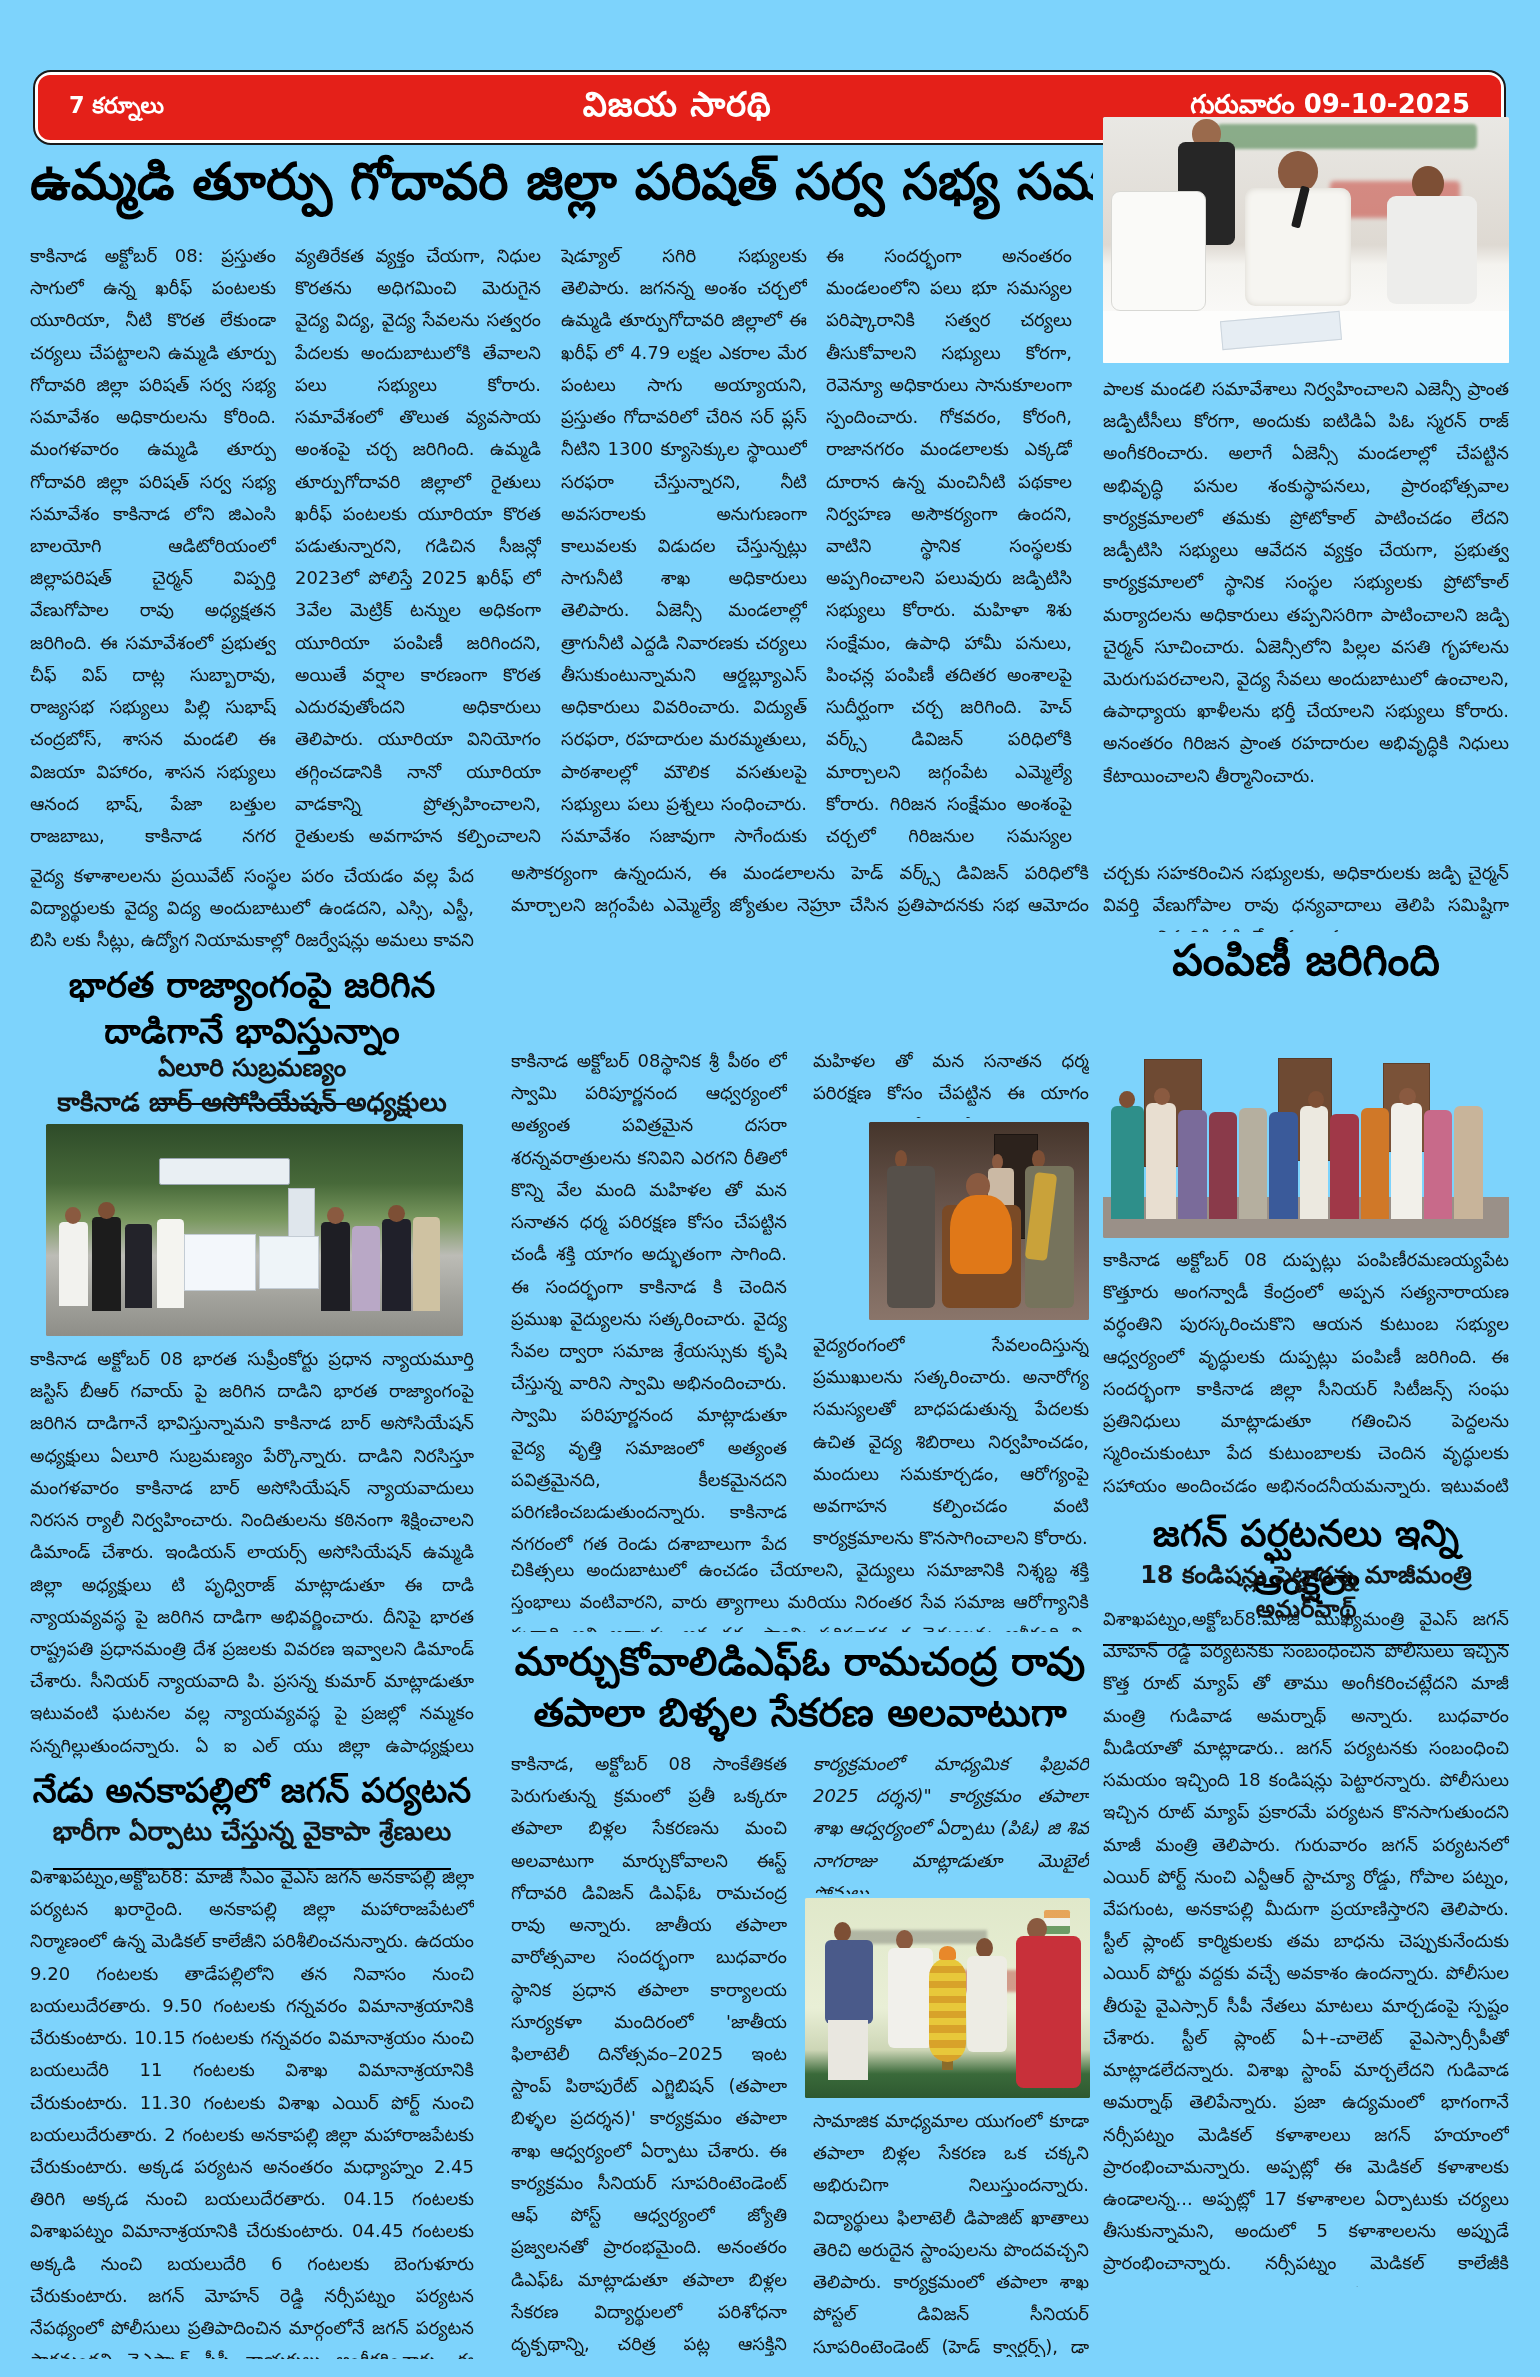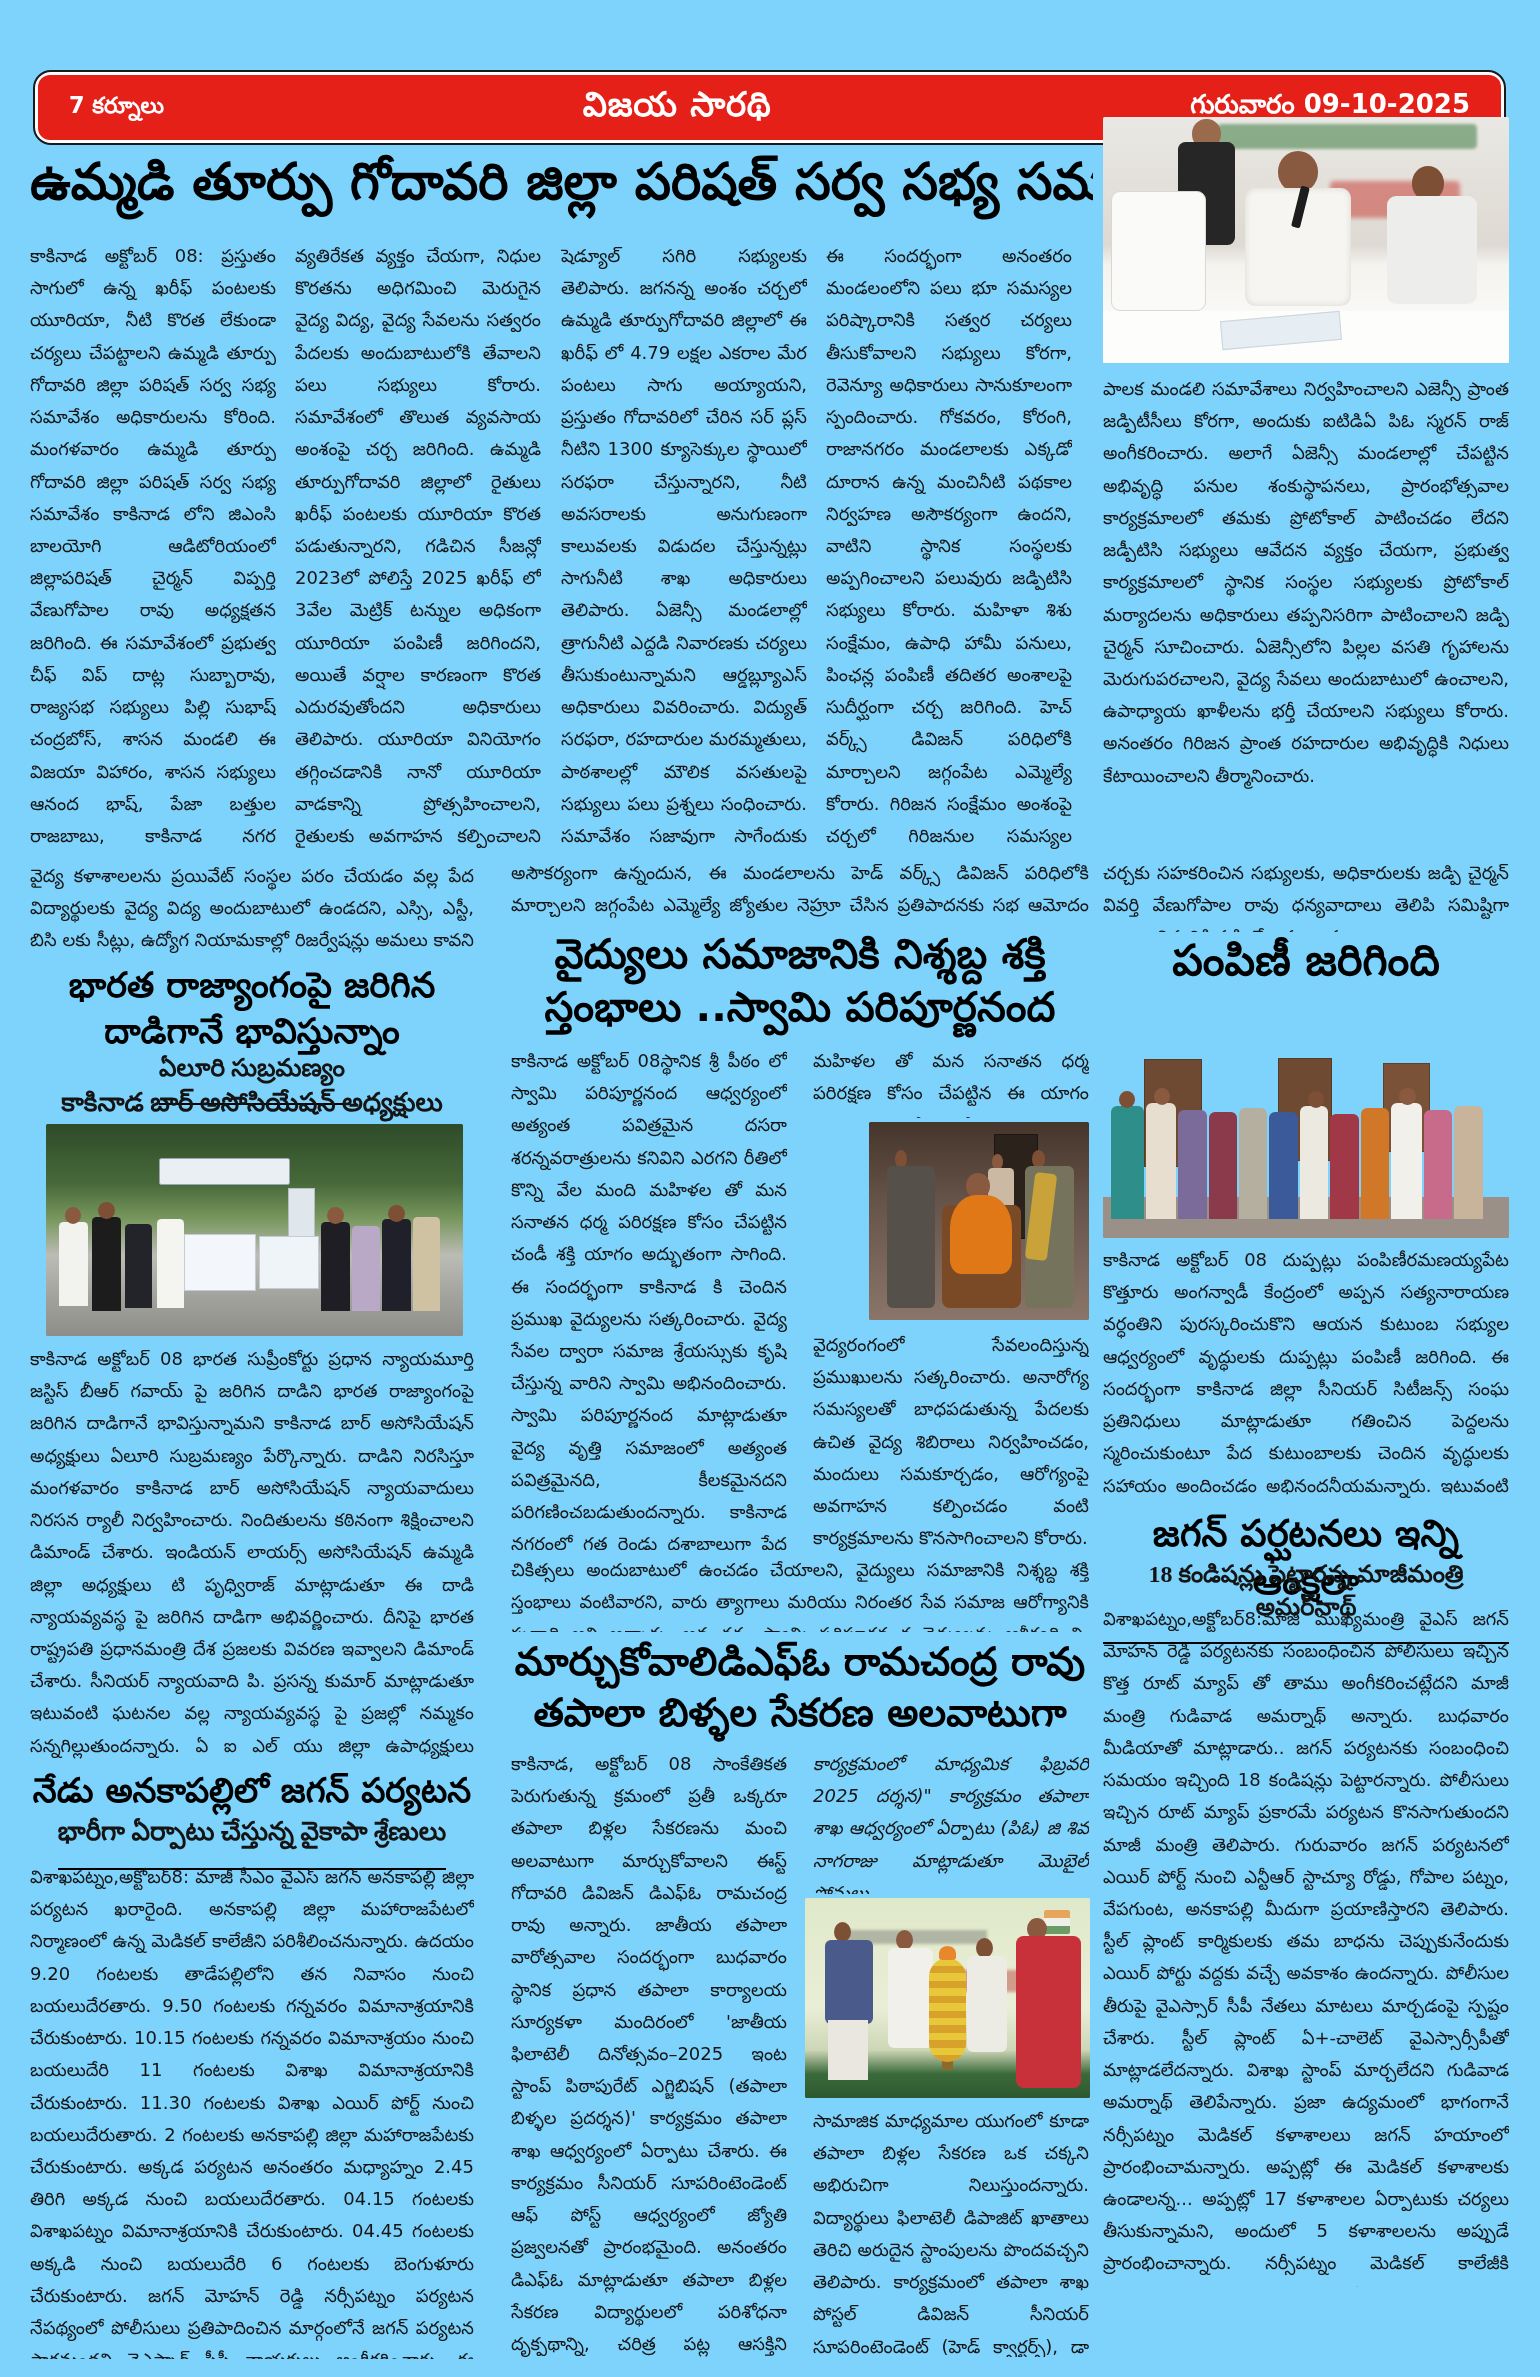--- a/index.html
+++ b/index.html
@@ -12,21 +12,21 @@
   .masthead-inner{width:100%;height:100%;background:#e42019;border-radius:12px;
         display:flex;align-items:center;justify-content:space-between;box-sizing:border-box;
         padding:0 31px;color:#ffffff;}
   .mh-left{font-size:22.4px;font-weight:600;}
   .mh-center{font-size:34px;font-weight:800;letter-spacing:0.7px;}
   .mh-right{font-size:26px;font-weight:700;}
   
   .h-main{font-size:51px;font-weight:800;color:#000;white-space:nowrap;overflow:hidden;line-height:1.3;}
   .h2{font-weight:800;color:#000;text-align:center;line-height:1.3;}
   .h2 div{display:block;}
-  .underlined{border-bottom:2.2px solid #000;padding-bottom:15px;display:inline-block;font-family:Liberation Serif, serif;}
+  .underlined{border-bottom:2.2px solid #000;padding-bottom:15px;display:inline-block;}
   .centerwrap{text-align:center;}
   
   .bt{font-size:18px;line-height:1.79;text-align:justify;overflow:hidden;}
   
   .photo{overflow:hidden;border-radius:1.5px;}
   .photo div{position:absolute;}
 </style>
 </head>
 <body>
 
@@ -97,24 +97,20 @@
   </div>
   <div class="abs bt" style="left:30px;top:1343px;width:444px;height:417px;">కాకినాడ అక్టోబర్ 08 భారత సుప్రీంకోర్టు ప్రధాన న్యాయమూర్తి జస్టిస్ బీఆర్ గవాయ్ పై జరిగిన దాడిని భారత రాజ్యాంగంపై జరిగిన దాడిగానే భావిస్తున్నామని కాకినాడ బార్ అసోసియేషన్ అధ్యక్షులు ఏలూరి సుబ్రమణ్యం పేర్కొన్నారు. దాడిని నిరసిస్తూ మంగళవారం కాకినాడ బార్ అసోసియేషన్ న్యాయవాదులు నిరసన ర్యాలీ నిర్వహించారు. నిందితులను కఠినంగా శిక్షించాలని డిమాండ్ చేశారు. ఇండియన్ లాయర్స్ అసోసియేషన్ ఉమ్మడి జిల్లా అధ్యక్షులు టి పృధ్విరాజ్ మాట్లాడుతూ ఈ దాడి న్యాయవ్యవస్థ పై జరిగిన దాడిగా అభివర్ణించారు. దీనిపై భారత రాష్ట్రపతి ప్రధానమంత్రి దేశ ప్రజలకు వివరణ ఇవ్వాలని డిమాండ్ చేశారు. సీనియర్ న్యాయవాది పి. ప్రసన్న కుమార్ మాట్లాడుతూ ఇటువంటి ఘటనల వల్ల న్యాయవ్యవస్థ పై ప్రజల్లో నమ్మకం సన్నగిల్లుతుందన్నారు. ఏ ఐ ఎల్ యు జిల్లా ఉపాధ్యక్షులు మాట్లాడుతూ న్యాయవాద రక్షణ చట్టాన్ని కేంద్రం తక్షణం ఆమోదించాలని కోరారు. ఈ కార్యక్రమంలో సీనియర్ న్యాయవాదులు పిల్లి శ్రీనివాస్ గౌడ్, డాక్టర్ వసంతకుమారి కుంచే శ్రీహరి జేవి రమణ మంగా వెంకట శివరామకృష్ణ, సరోజ బండి నరేంద్ర, దివ్యశ్రీ, ఎన్ సంజీవ్ కుమార్, స్వామి ముఖ్య కుటుంబరావు ఏవి శ్రీనివాస్ తదితరులు పాల్గొన్నారు.</div>
 
   <div class="abs h2" style="left:30px;top:1768px;width:444px;font-size:34px;">నేడు అనకాపల్లిలో జగన్ పర్యటన</div>
   <div class="abs centerwrap" style="left:30px;top:1816px;width:444px;font-size:26px;font-weight:700;">
     <span class="underlined">భారీగా ఏర్పాటు చేస్తున్న వైకాపా శ్రేణులు</span>
   </div>
   <div class="abs bt" style="left:30px;top:1861px;width:444px;height:498px;">విశాఖపట్నం,అక్టోబర్8: మాజీ సీఎం వైఎస్ జగన్ అనకాపల్లి జిల్లా పర్యటన ఖరారైంది. అనకాపల్లి జిల్లా మహారాజపేటలో నిర్మాణంలో ఉన్న మెడికల్ కాలేజీని పరిశీలించనున్నారు. ఉదయం 9.20 గంటలకు తాడేపల్లిలోని తన నివాసం నుంచి బయలుదేరతారు. 9.50 గంటలకు గన్నవరం విమానాశ్రయానికి చేరుకుంటారు. 10.15 గంటలకు గన్నవరం విమానాశ్రయం నుంచి బయలుదేరి 11 గంటలకు విశాఖ విమానాశ్రయానికి చేరుకుంటారు. 11.30 గంటలకు విశాఖ ఎయిర్ పోర్ట్ నుంచి బయలుదేరుతారు. 2 గంటలకు అనకాపల్లి జిల్లా మహారాజపేటకు చేరుకుంటారు. అక్కడ పర్యటన అనంతరం మధ్యాహ్నం 2.45 తిరిగి అక్కడ నుంచి బయలుదేరతారు. 04.15 గంటలకు విశాఖపట్నం విమానాశ్రయానికి చేరుకుంటారు. 04.45 గంటలకు అక్కడి నుంచి బయలుదేరి 6 గంటలకు బెంగుళూరు చేరుకుంటారు. జగన్ మోహన్ రెడ్డి నర్సీపట్నం పర్యటన నేపథ్యంలో పోలీసులు ప్రతిపాదించిన మార్గంలోనే జగన్ పర్యటన సాగనుందని వైఎస్సార్ సీపీ నాయకులు అంగీకరించారు. ఈ అంశంపై మాజీ మంత్రులు, పలువురు ఎమ్మెల్సీలు ఏర్పాట్లను పర్యవేక్షిస్తున్నారు. స్టీల్ ప్లాంట్ కార్మికులు ఆయనకు స్వాగతం పలికేందుకు భారీగా ఏర్పాట్లు చేస్తున్నారన్నారు.</div>
 
   <div class="abs bt" style="left:511px;top:857px;width:578px;height:67px;">అసౌకర్యంగా ఉన్నందున, ఈ మండలాలను హెడ్ వర్క్స్ డివిజన్ పరిధిలోకి మార్చాలని జగ్గంపేట ఎమ్మెల్యే జ్యోతుల నెహ్రూ చేసిన ప్రతిపాదనకు సభ ఆమోదం తెలిపి, ఈ మేరకు ఈ.ఎన్.సి. ని కోరేందుకు నిర్ణయించింది. గిరిజన సంక్షేమం అంశంపై చర్చలో గిరిజనులు సమస్యల పరిష్కారానికి ప్రతి మూడు నెలల కొకసారి ఐటిడిఏ</div>
-  <div class="abs h2" style="left:511px;top:928px;width:578px;font-size:41px;">
-    <div>వైద్యులు సమాజానికి నిశ్శబ్ద శక్తి</div>
-    <div>స్తంభాలు ..స్వామి పరిపూర్ణనంద</div>
-  </div>
   <div class="abs bt" style="left:511px;top:1045px;width:276px;height:505px;">కాకినాడ అక్టోబర్ 08స్థానిక శ్రీ పీఠం లో స్వామి పరిపూర్ణనంద ఆధ్వర్యంలో అత్యంత పవిత్రమైన దసరా శరన్నవరాత్రులను కనివిని ఎరగని రీతిలో కొన్ని వేల మంది మహిళల తో మన సనాతన ధర్మ పరిరక్షణ కోసం చేపట్టిన చండీ శక్తి యాగం అద్భుతంగా సాగింది. ఈ సందర్భంగా కాకినాడ కి చెందిన ప్రముఖ వైద్యులను సత్కరించారు. వైద్య సేవల ద్వారా సమాజ శ్రేయస్సుకు కృషి చేస్తున్న వారిని స్వామి అభినందించారు. స్వామి పరిపూర్ణనంద మాట్లాడుతూ వైద్య వృత్తి సమాజంలో అత్యంత పవిత్రమైనది, కీలకమైనదని పరిగణించబడుతుందన్నారు. కాకినాడ నగరంలో గత రెండు దశాబ్దాలుగా పేద రోగులకు ఉచిత వైద్య శిబిరాలు నిర్వహిస్తున్న ఎంతో మంది ప్రజలకు ఆరోగ్య సేవలు అందించిన డా చీర్ల వెంకటనారాయణ, డా వీర్లపాటి రావు, డా సర్జన్ లాంటి వైద్యులు కేవలం రోగులకు చికిత్స అందించడమే కాకుండా, సమాజ ఆరోగ్యం మరియు శ్రేయస్సు కోసం అనేక సేవా కార్యక్రమాలు నిర్వహిస్తున్నారని ప్రశంసించారు.</div>
   <div class="abs bt" style="left:813px;top:1045px;width:276px;height:73px;">మహిళల తో మన సనాతన ధర్మ పరిరక్షణ కోసం చేపట్టిన ఈ యాగం సందర్భంగా కాకినాడ కి చెందిన ప్రముఖ వైద్యులు డా</div>
 
   <div class="abs photo" style="left:869px;top:1122px;width:220px;height:198px;
        background:linear-gradient(180deg,#45352b 0%,#66534a 40%,#8a756a 100%);">
     <div style="left:57%;top:6%;width:19%;height:52%;background:#2c221c;border:1.5px solid #1c1511;"></div>
     <div style="left:6%;top:14%;width:5.5%;height:9%;background:#7d4f35;border-radius:50%;left:12%;"></div>
     <div style="left:8%;top:22%;width:22%;height:72%;background:#56504a;border-radius:6px;"></div>
     <div style="left:56%;top:16%;width:5%;height:8%;background:#8a5a40;border-radius:50%;"></div>
     <div style="left:54%;top:23%;width:12%;height:30%;background:#cbb9a4;border-radius:4.5px;"></div>

